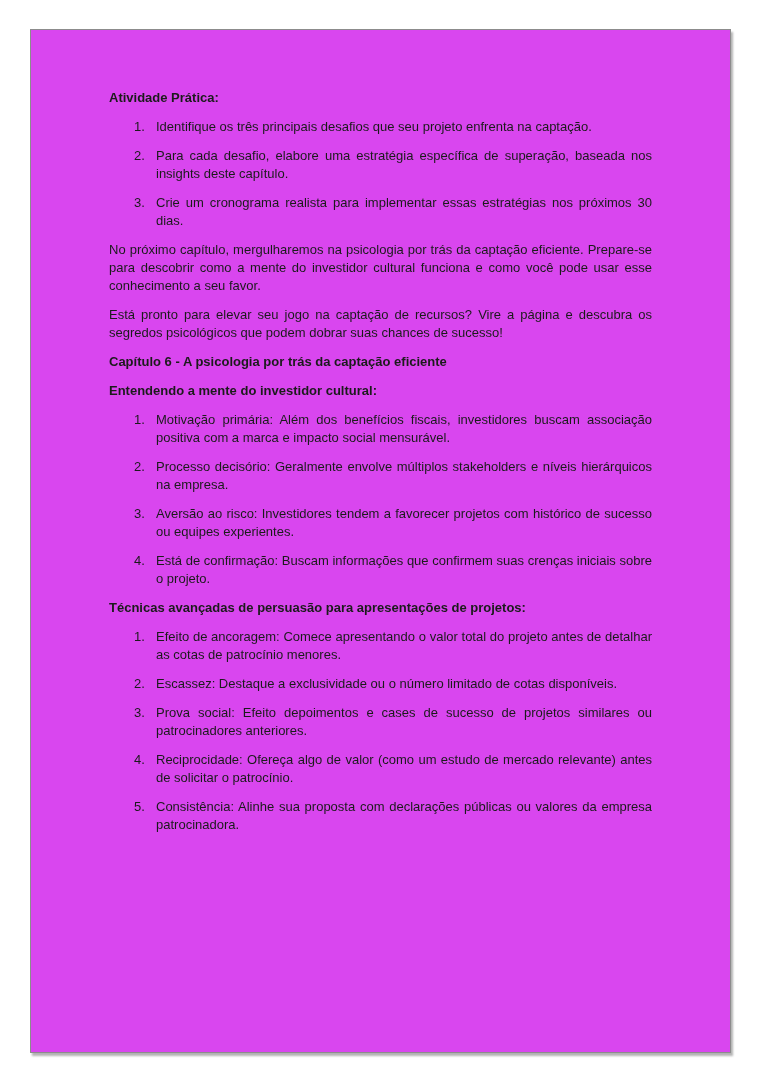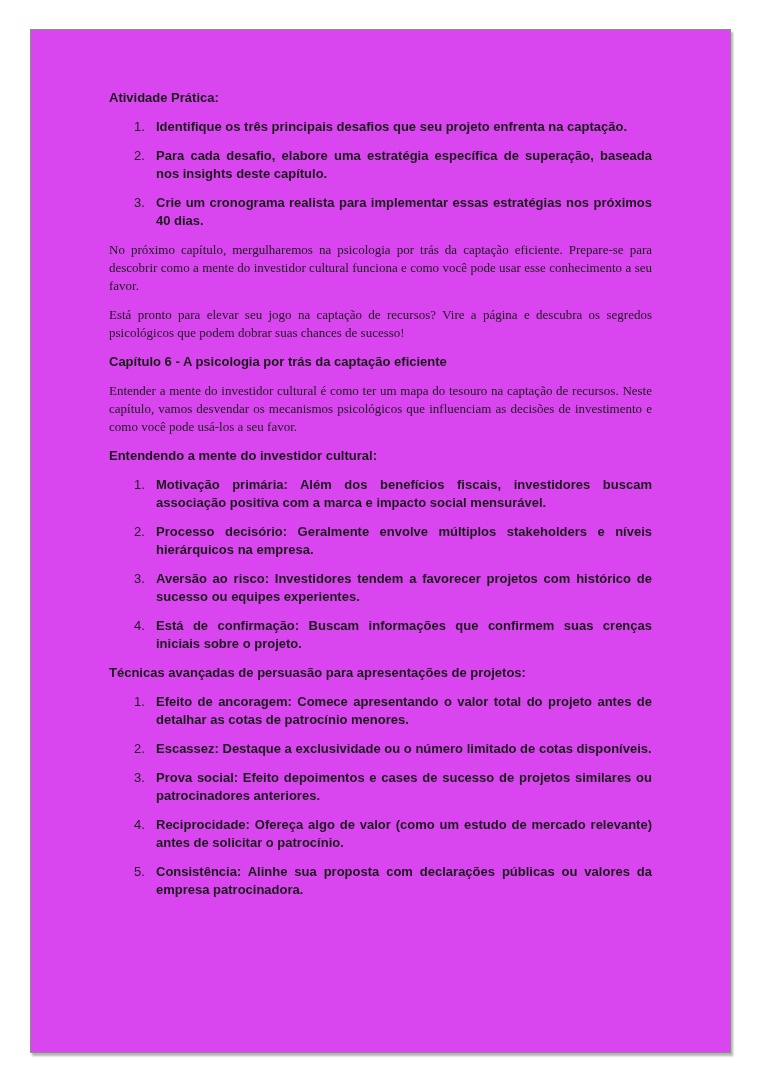--- a/index.html
+++ b/index.html
@@ -26,21 +26,20 @@
     top: 59px;
     left: 78px;
     right: 78px;
     color: #1b1b1b;
     font-size: 13px;
     line-height: 18px;
   }
   .para {
     margin: 0 0 11px 0;
     text-align: justify;
-    font-family: Liberation Serif, serif;
   }
   .heading {
     font-weight: bold;
     margin: 0 0 11px 0;
     text-align: justify;
   }
   .olist {
     margin: 0;
   }
   .li {
@@ -48,21 +47,20 @@
     margin: 0 0 11px 0;
     padding-left: 25px;
   }
   .li .num {
     flex: 0 0 22px;
     width: 22px;
   }
   .li .litext {
     flex: 1;
     text-align: justify;
-    font-weight: bold;
   }
 </style>
 </head>
 <body>
 
 <div class="page">
   <div class="content">
 
     <div class="heading">Atividade Prática:</div>
 
@@ -70,30 +68,29 @@
       <div class="li">
         <span class="num">1.</span>
         <div class="litext">Identifique os três principais desafios que seu projeto enfrenta na captação.</div>
       </div>
       <div class="li">
         <span class="num">2.</span>
         <div class="litext">Para cada desafio, elabore uma estratégia específica de superação, baseada nos insights deste capítulo.</div>
       </div>
       <div class="li">
         <span class="num">3.</span>
-        <div class="litext">Crie um cronograma realista para implementar essas estratégias nos próximos 40 dias.</div>
+        <div class="litext">Crie um cronograma realista para implementar essas estratégias nos próximos 30 dias.</div>
       </div>
     </div>
 
     <p class="para">No próximo capítulo, mergulharemos na psicologia por trás da captação eficiente. Prepare-se para descobrir como a mente do investidor cultural funciona e como você pode usar esse conhecimento a seu favor.</p>
     <p class="para">Está pronto para elevar seu jogo na captação de recursos? Vire a página e descubra os segredos psicológicos que podem dobrar suas chances de sucesso!</p>
 
     <div class="heading">Capítulo 6 - A psicologia por trás da captação eficiente</div>
 
-    <p class="para">Entender a mente do investidor cultural é como ter um mapa do tesouro na captação de recursos. Neste capítulo, vamos desvendar os mecanismos psicológicos que influenciam as decisões de investimento e como você pode usá-los a seu favor.</p>
 
     <div class="heading">Entendendo a mente do investidor cultural:</div>
 
     <div class="olist">
       <div class="li">
         <span class="num">1.</span>
         <div class="litext">Motivação primária: Além dos benefícios fiscais, investidores buscam associação positiva com a marca e impacto social mensurável.</div>
       </div>
       <div class="li">
         <span class="num">2.</span>

